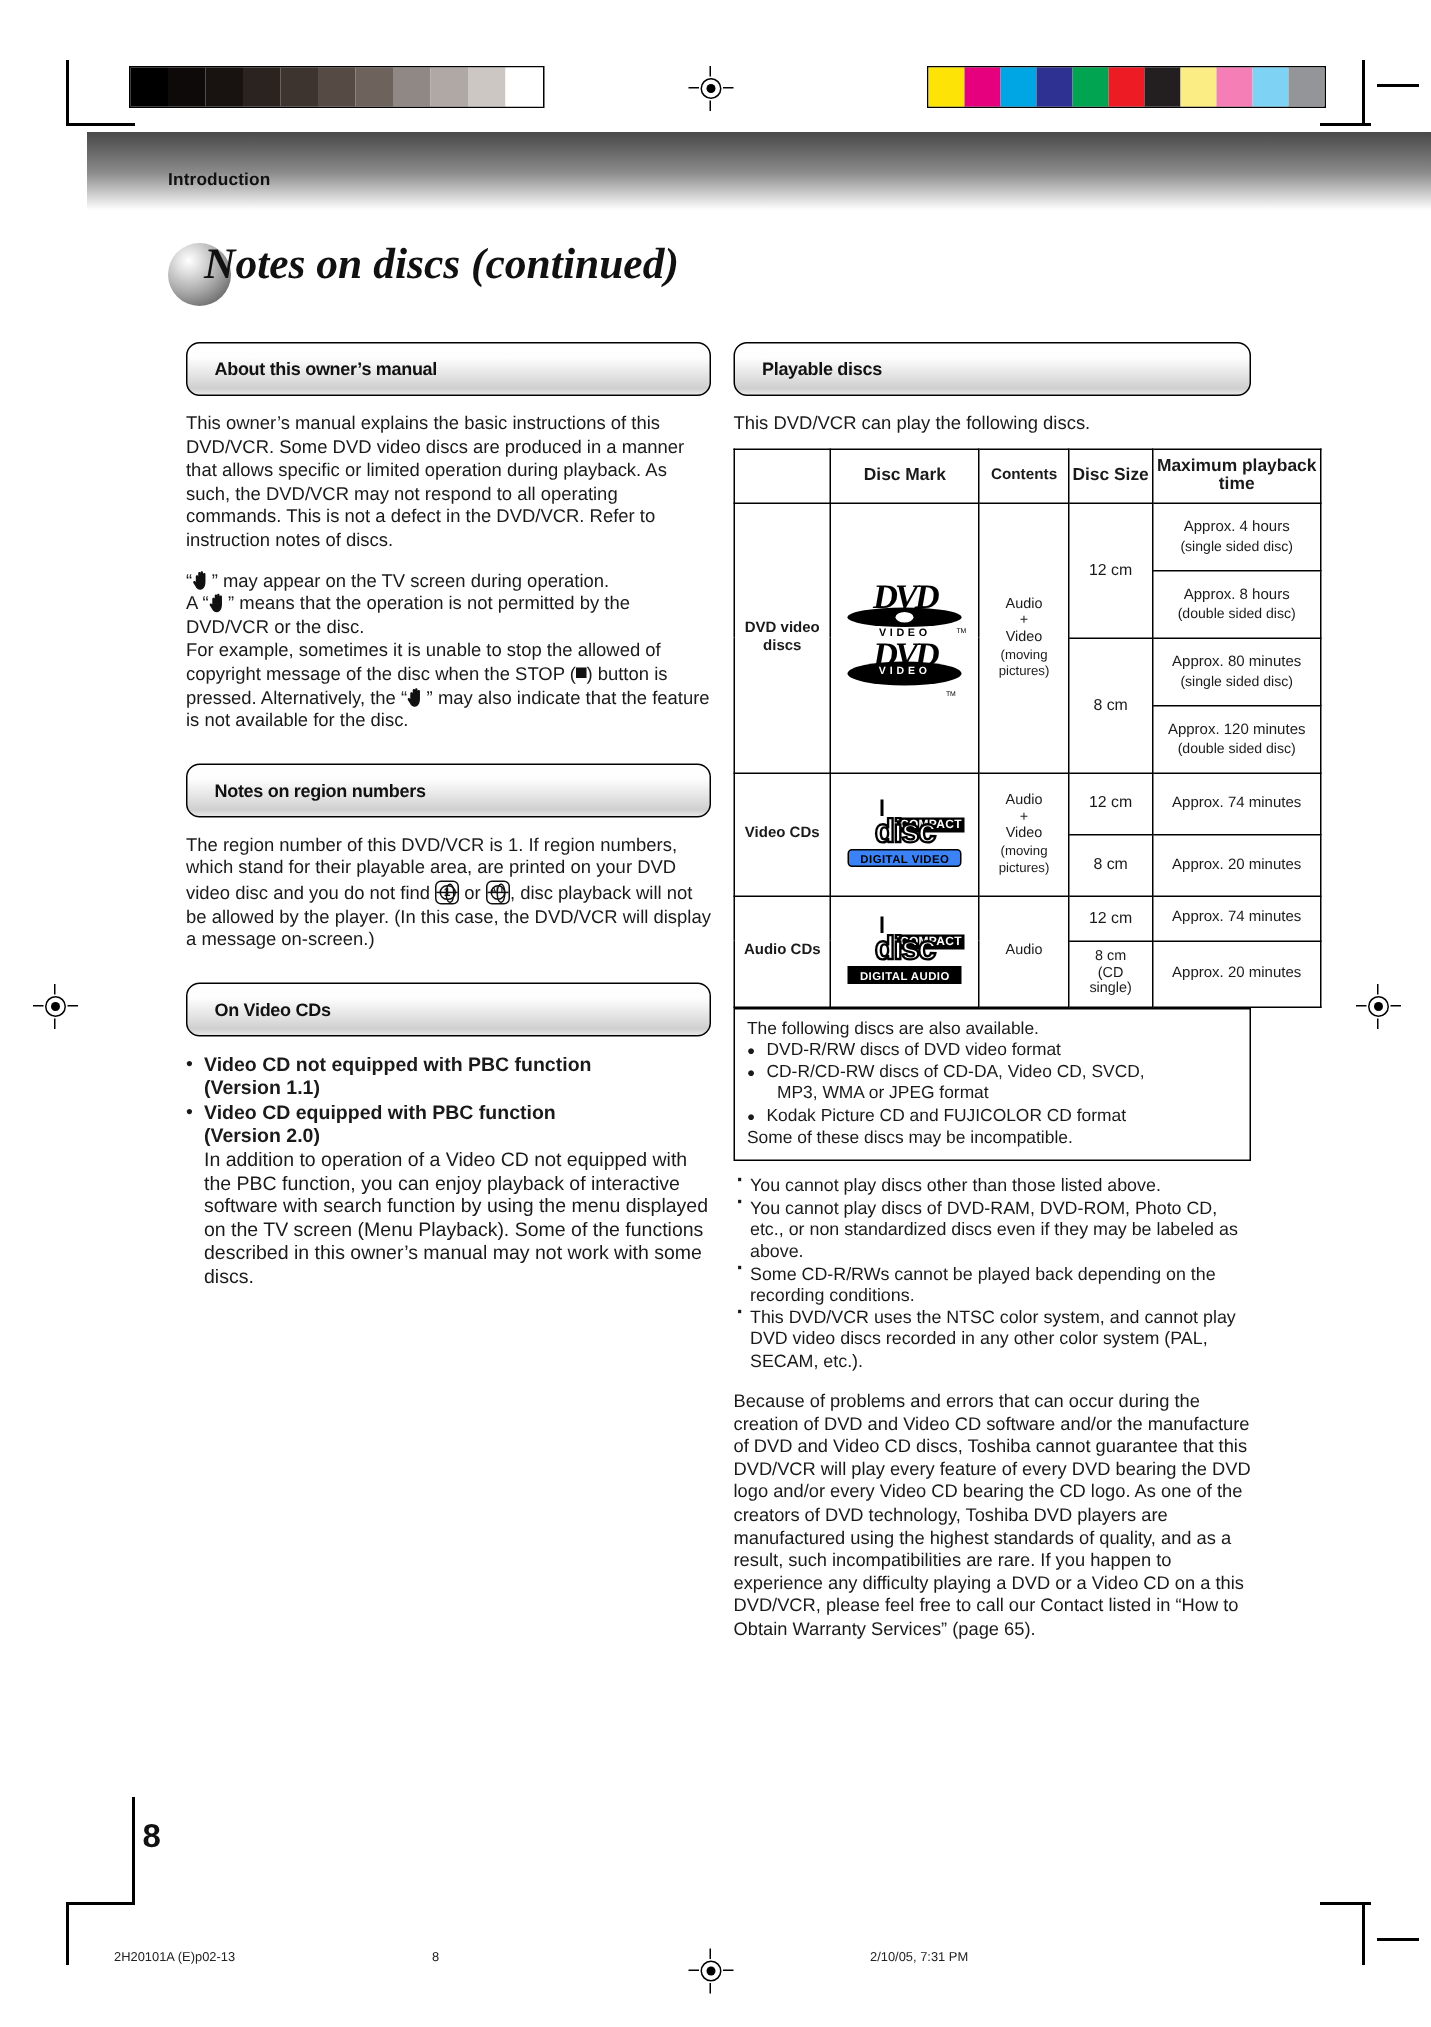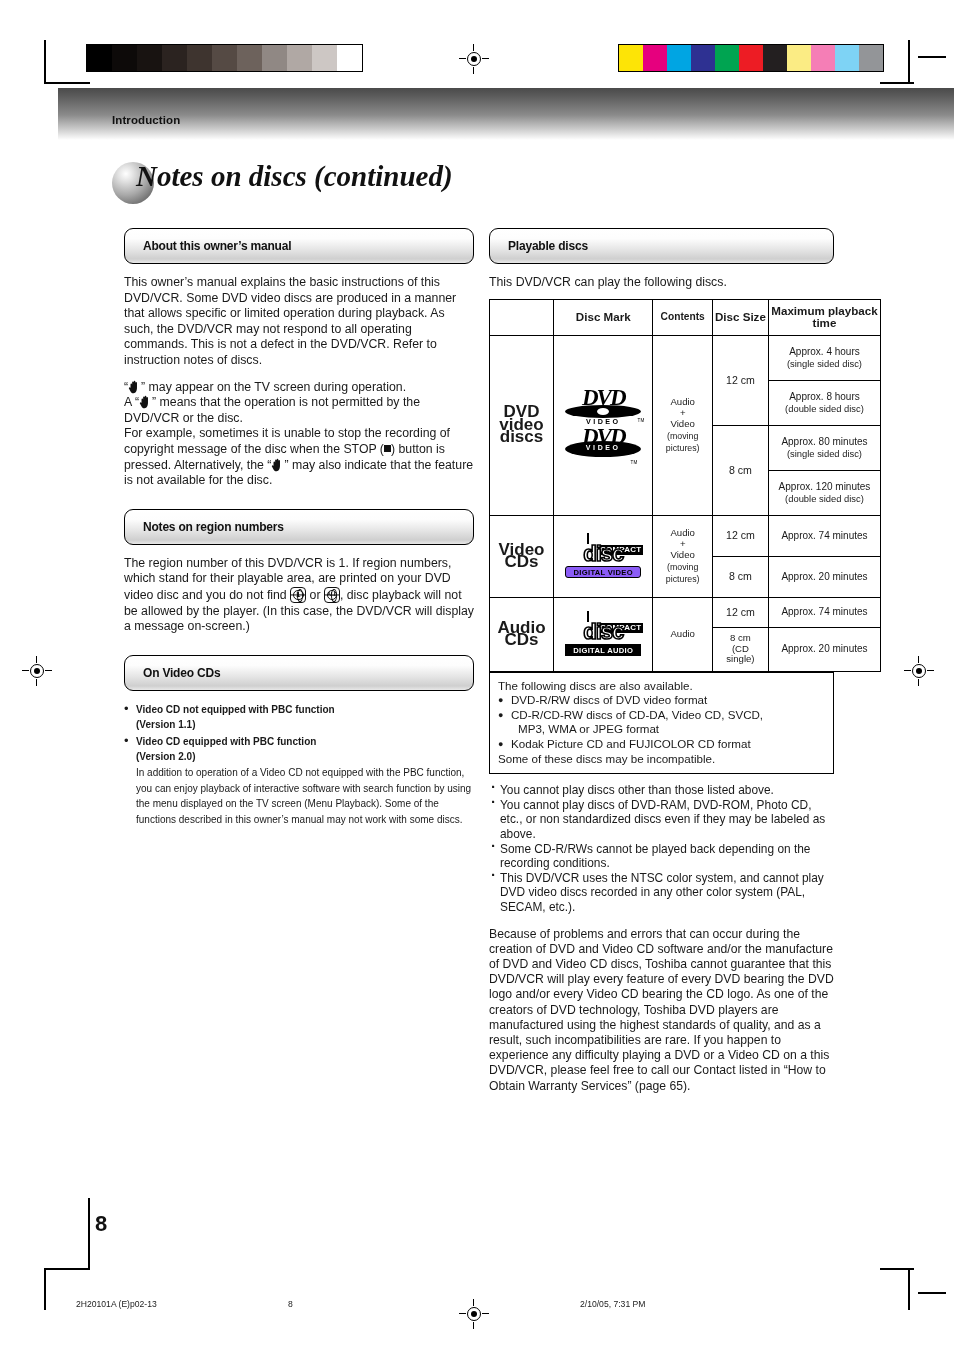--- a/index.html
+++ b/index.html
@@ -91,39 +91,39 @@
   .regbadge .rtxt {
     position:absolute; left:0; top:0; width:100%; height:100%;
     display:flex; align-items:center; justify-content:center;
     font-size:8px; font-weight:bold; color:#111; line-height:1;
   }
   .regbadge.all .rtxt { font-size:5.6px; letter-spacing:-.3px; }
 
   
   ul.dots { margin:0; padding:0; list-style:none; }
   ul.dots > li { position:relative; padding-left:12px; margin-bottom:1px;
-     font-size:10px; line-height:15.6px; }
+     font-size:13px; line-height:15.6px; }
   ul.dots > li:before {
      content:"\2022"; position:absolute; left:0; top:-1px; font-size:13px;
   }
   .b { font-weight:bold; }
   .sub { display:block; font-weight:normal; }
 
   
   #disc-table {
     border-collapse:collapse; width:392px; table-layout:fixed;
     font-size:10.4px; line-height:12.4px; color:#1a1a1a;
   }
   #disc-table td, #disc-table th {
     border:1.3px solid #000; text-align:center; vertical-align:middle; padding:2px 2px;
   }
   #disc-table th { font-weight:bold; }
   .th-small { font-size:10.2px; }
   .th-big { font-size:11.6px; }
-  .cat { font-size:17px; font-weight:bold; text-align:center; }
+  .cat { font-size:10px; font-weight:bold; text-align:center; }
   .contents-cell { font-size:9.6px; line-height:11.4px; }
   .contents-cell .small { font-size:8.8px; }
   .dsize { font-size:10.6px; }
   .dsize .mini { font-size:9.6px; line-height:10.6px; display:block; }
   .mtime { font-size:10px; line-height:11.6px; }
   .mtime .m2 { font-size:9.4px; display:block; }
 
   
   .dvdlogo { position:relative; width:84px; height:36px; margin:3px auto; }
   .dvdlogo .word {
@@ -163,21 +163,21 @@
     position:absolute; left:26px; top:0px; width:2px; height:11px; background:#000;
   }
   .cdlogo .disc-word {
     position:absolute; left:0; top:9px; width:84px; text-align:center;
     font-family:"Liberation Sans", sans-serif; font-weight:bold;
     font-size:22px; letter-spacing:-1px; line-height:23px;
     color:#fff; -webkit-text-stroke:1.6px #000; text-shadow:none;
   }
   .cdlogo .subbar {
     position:absolute; left:4px; top:33px; width:76px; height:12px;
-    border:1.4px solid #000; border-radius:3px; background:#8b5cf6;
+    border:1.4px solid #000; border-radius:3px; background:#3b82f6;
     font-size:7.6px; font-weight:bold; letter-spacing:.3px; color:#000;
     display:flex; align-items:center; justify-content:center; line-height:9px;
   }
   .cdlogo.audio .subbar { background:#000; color:#fff; border:none; border-radius:0; }
 
   
   #also-box {
     border:1.3px solid #000; padding:6px 8px 7px 8px; margin-top:0px;
     font-size:11.6px; line-height:14.6px;
   }
@@ -295,21 +295,21 @@
 
   <p class="body">This owner’s manual explains the basic instructions of this DVD/VCR. Some DVD video discs are produced in a manner that allows specific or limited operation during playback. As such, the DVD/VCR may not respond to all operating commands. This is not a defect in the DVD/VCR. Refer to instruction notes of discs.</p>
 
   <p class="body nb">
     <span>“</span><span class="hand"><svg viewBox="0 0 24 26" width="13" height="14">
           <path fill="#111" d="M4.6 13.5V8.2c0-.9.7-1.6 1.5-1.6s1.5.7 1.5 1.6v3.6V4.2c0-.9.7-1.6 1.5-1.6s1.5.7 1.5 1.6v7.2V3.1c0-.9.7-1.6 1.5-1.6s1.5.7 1.5 1.6v8.3V5.4c0-.9.7-1.6 1.5-1.6s1.5.7 1.5 1.6v9.2c0 5.3-2.1 9.9-6.3 9.9-3.2 0-4.9-1.6-6.1-4.3L1.6 16c-.4-.9-.1-1.9.8-2.3.8-.4 1.6 0 2 .8l.2.4z"></path>
         </svg></span><span>” may appear on the TV screen during operation.</span><br>
     <span>A “</span><span class="hand"><svg viewBox="0 0 24 26" width="13" height="14">
           <path fill="#111" d="M4.6 13.5V8.2c0-.9.7-1.6 1.5-1.6s1.5.7 1.5 1.6v3.6V4.2c0-.9.7-1.6 1.5-1.6s1.5.7 1.5 1.6v7.2V3.1c0-.9.7-1.6 1.5-1.6s1.5.7 1.5 1.6v8.3V5.4c0-.9.7-1.6 1.5-1.6s1.5.7 1.5 1.6v9.2c0 5.3-2.1 9.9-6.3 9.9-3.2 0-4.9-1.6-6.1-4.3L1.6 16c-.4-.9-.1-1.9.8-2.3.8-.4 1.6 0 2 .8l.2.4z"></path>
         </svg></span><span>” means that the operation is not permitted by the DVD/VCR or the disc.</span><br>
-    <span>For example, sometimes it is unable to stop the recording of copyright message of the disc when the STOP (</span><span class="stopsq"></span><span>) button is pressed. Alternatively, the “</span><span class="hand"><svg viewBox="0 0 24 26" width="13" height="14">
+    <span>For example, sometimes it is unable to stop the allowed of copyright message of the disc when the STOP (</span><span class="stopsq"></span><span>) button is pressed. Alternatively, the “</span><span class="hand"><svg viewBox="0 0 24 26" width="13" height="14">
           <path fill="#111" d="M4.6 13.5V8.2c0-.9.7-1.6 1.5-1.6s1.5.7 1.5 1.6v3.6V4.2c0-.9.7-1.6 1.5-1.6s1.5.7 1.5 1.6v7.2V3.1c0-.9.7-1.6 1.5-1.6s1.5.7 1.5 1.6v8.3V5.4c0-.9.7-1.6 1.5-1.6s1.5.7 1.5 1.6v9.2c0 5.3-2.1 9.9-6.3 9.9-3.2 0-4.9-1.6-6.1-4.3L1.6 16c-.4-.9-.1-1.9.8-2.3.8-.4 1.6 0 2 .8l.2.4z"></path>
         </svg></span><span>” may also indicate that the feature is not available for the disc.</span>
   </p>
 
   <div class="pill" style="margin-top:20px;text-align:right;">
     <span class="pill-text">Notes on region numbers</span>
   </div>
 
   <p class="body">
     <span>The region number of this DVD/VCR is 1. If region numbers, which stand for their playable area, are printed on your DVD video disc and you do not find</span>

